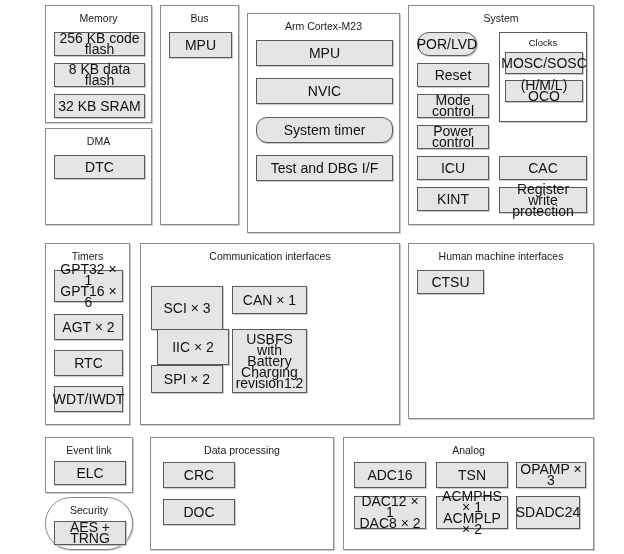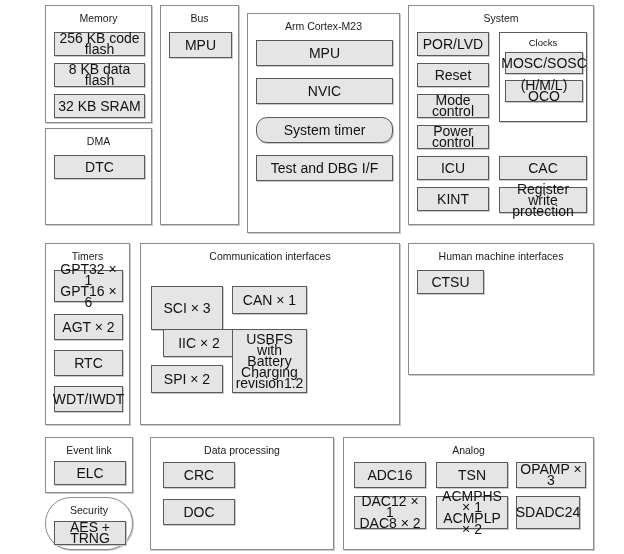--- a/index.html
+++ b/index.html
@@ -103,21 +103,21 @@
     <div class="group-title">Arm Cortex-M23</div>
     <div class="box" style="left:8px; top:26px; width:137px; height:26px;">MPU</div>
     <div class="box" style="left:8px; top:64px; width:137px; height:26px;">NVIC</div>
     <div class="box" style="left:8px; top:103px; width:137px; height:26px;border-radius:11px;">System timer</div>
     <div class="box" style="left:8px; top:141px; width:137px; height:26px;">Test and DBG I/F</div>
   </div>
 
   <div class="group" style="left:408px; top:5px; width:186px; height:220px;">
     <div class="group-title">System</div>
 
-    <div class="box" style="left:8px; top:26px; width:72px; height:24px;">POR/LVD</div>
+    <div class="box" style="left:8px; top:26px; width:60px; height:24px;border-radius:12px;">POR/LVD</div>
     <div class="box" style="left:8px; top:57px; width:72px; height:24px;">Reset</div>
     <div class="box" style="left:8px; top:88px; width:72px; height:24px;">Mode control</div>
     <div class="box" style="left:8px; top:119px; width:72px; height:24px;">Power control</div>
     <div class="box" style="left:8px; top:150px; width:72px; height:24px;">ICU</div>
     <div class="box" style="left:8px; top:181px; width:72px; height:24px;">KINT</div>
 
     <div class="subgroup" style="left:90px; top:26px; width:88px; height:90px;">
       <div class="subgroup-title">Clocks</div>
       <div class="box" style="left:5px; top:19px; width:78px; height:22px;">MOSC/SOSC</div>
       <div class="box" style="left:5px; top:47px; width:78px; height:22px;">(H/M/L) OCO</div>
@@ -133,30 +133,30 @@
     <div class="box" style="left:8px; top:26px; width:69px; height:32px;">GPT32 × 1
 GPT16 × 6</div>
     <div class="box" style="left:8px; top:70px; width:69px; height:26px;">AGT × 2</div>
     <div class="box" style="left:8px; top:106px; width:69px; height:26px;">RTC</div>
     <div class="box" style="left:8px; top:142px; width:69px; height:26px;">WDT/IWDT</div>
   </div>
 
   <div class="group" style="left:140px; top:243px; width:260px; height:182px;">
     <div class="group-title">Communication interfaces</div>
     <div class="box" style="left:10px; top:42px; width:72px; height:44px;">SCI × 3</div>
-    <div class="box" style="left:22px; top:85px; width:72px; height:28px;">IIC × 2</div>
+    <div class="box" style="left:16px; top:85px; width:72px; height:36px;">IIC × 2</div>
     <div class="box" style="left:10px; top:121px; width:72px; height:28px;">SPI × 2</div>
     <div class="box" style="left:91px; top:42px; width:75px; height:28px;">CAN × 1</div>
     <div class="box" style="left:91px; top:85px; width:75px; height:64px;">USBFS
 with Battery
 Charging
 revision1.2</div>
   </div>
 
-  <div class="group" style="left:408px; top:243px; width:186px; height:132px;">
+  <div class="group" style="left:408px; top:243px; width:186px; height:176px;">
     <div class="group-title">Human machine interfaces</div>
     <div class="box" style="left:8px; top:26px; width:67px; height:24px;">CTSU</div>
   </div>
 
   <div class="group" style="left:45px; top:437px; width:88px; height:56px;">
     <div class="group-title">Event link</div>
     <div class="box" style="left:8px; top:23px; width:72px; height:24px;">ELC</div>
   </div>
 
   <div class="group" style="left:45px; top:497px; width:88px; height:53px;border-radius:26px;">

